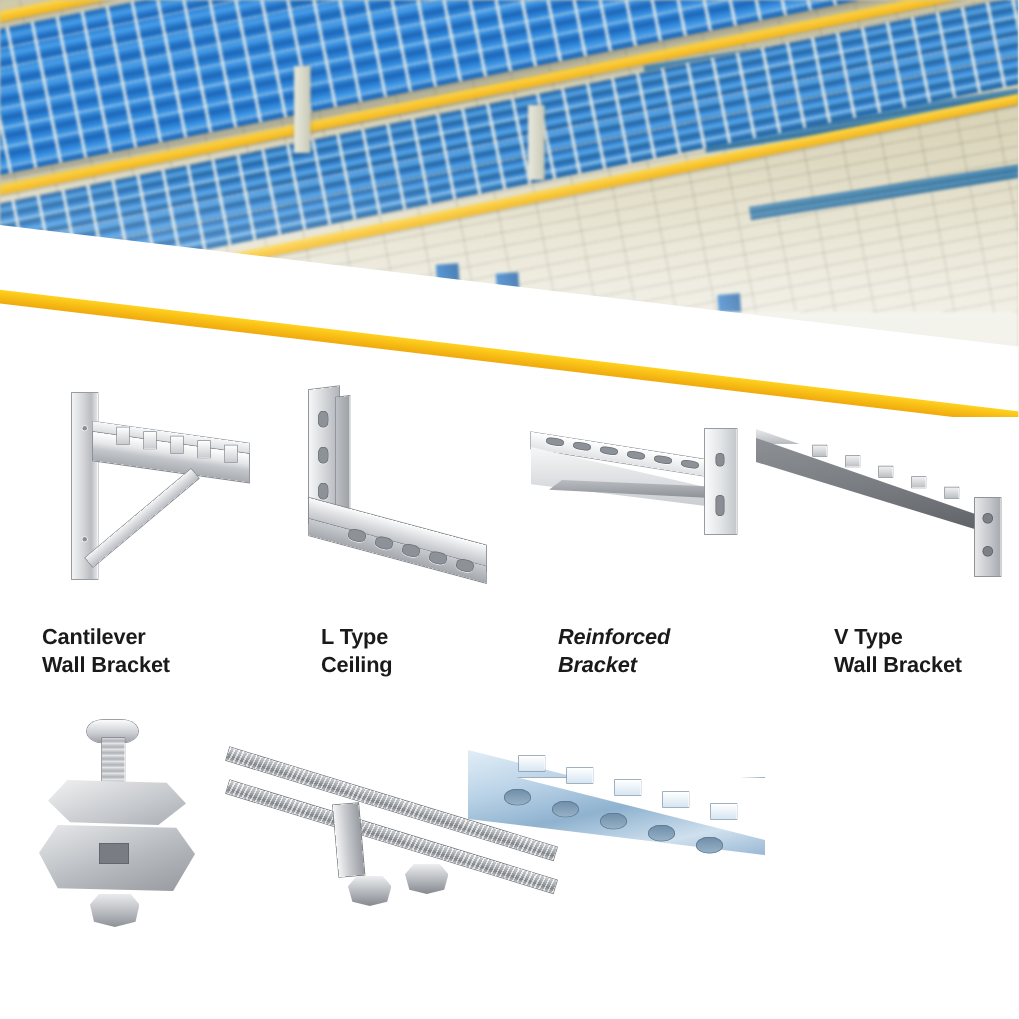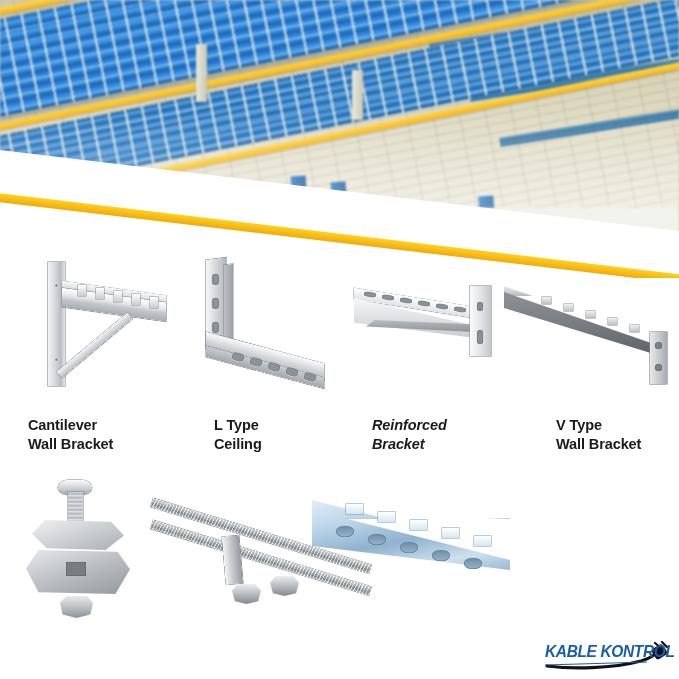--- a/index.html
+++ b/index.html
@@ -529,23 +529,14 @@
         <div class="ch-hole" style="left:58px;top:48px;"></div>
         <div class="ch-hole" style="left:90px;top:56px;"></div>
         <div class="ch-hole" style="left:122px;top:64px;"></div>
         <div class="ch-hole" style="left:154px;top:72px;"></div>
       </div>
 
     </div>
   </div>
 
 
-  <div class="logo">
-    <div class="logo-text">KABLE KONTROL</div>
-    <svg width="128" height="32" viewBox="0 0 128 32">
-      <path d="M2 26 C 26 29, 66 29, 96 21 C 106 18, 112 14, 114 9" stroke="#111" stroke-width="3.2" fill="none" stroke-linecap="round"></path>
-      <path d="M110 3 l6 5 M117 2 l5 5" stroke="#111" stroke-width="2.2" stroke-linecap="round"></path>
-      <rect x="108" y="6" width="13" height="12" rx="3" transform="rotate(-32 114 12)" fill="#111"></rect>
-      <line x1="0" y1="25" x2="102" y2="22" stroke="#1c5ca8" stroke-width="1.2"></line>
-    </svg>
-  </div>
 
 </div>
 
 </body></html>

